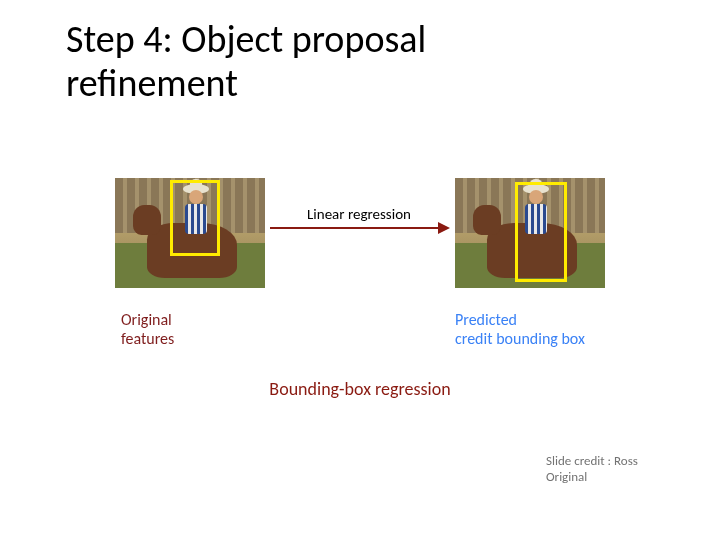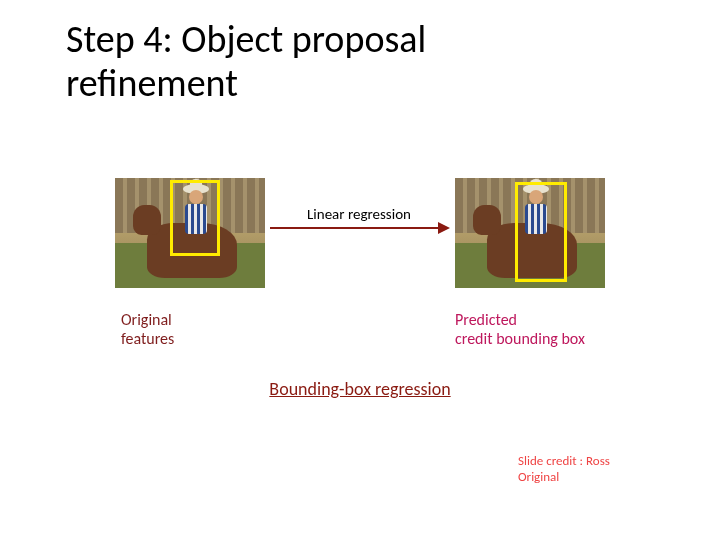--- a/index.html
+++ b/index.html
@@ -85,31 +85,31 @@
     content:""; position:absolute; right:-2px; top:-7px;
     border-left:12px solid #8a1a11;
     border-top:6px solid transparent;
     border-bottom:6px solid transparent;
   }
 
   .caption-left {
     position:absolute; left:121px; top:310px; font-size:16px; color:#7f1d1d; line-height:1.2;
   }
   .caption-right {
-    position:absolute; left:455px; top:310px; font-size:16px; color:#be185d; line-height:1.2;
+    position:absolute; left:455px; top:310px; font-size:16px; color:#3b82f6; line-height:1.2;
   }
 
   .bbr {
     position:absolute; left:0; width:100%; top:378px;
-    text-align:center; font-size:18px; color:#8a1a11;text-decoration:underline;
+    text-align:center; font-size:18px; color:#8a1a11;
   }
 
   .credit {
-    position:absolute; right:52px; bottom:55px; width:150px;
-    font-size:13px; color:#ef4444; line-height:1.25;
+    position:absolute; right:24px; bottom:55px; width:150px;
+    font-size:13px; color:#737373; line-height:1.25;
   }
 </style>
 </head>
 <body>
 
 <div class="title">
   <span>Step 4: Object proposal</span><br>
   <span>refinement</span>
 </div>
 

